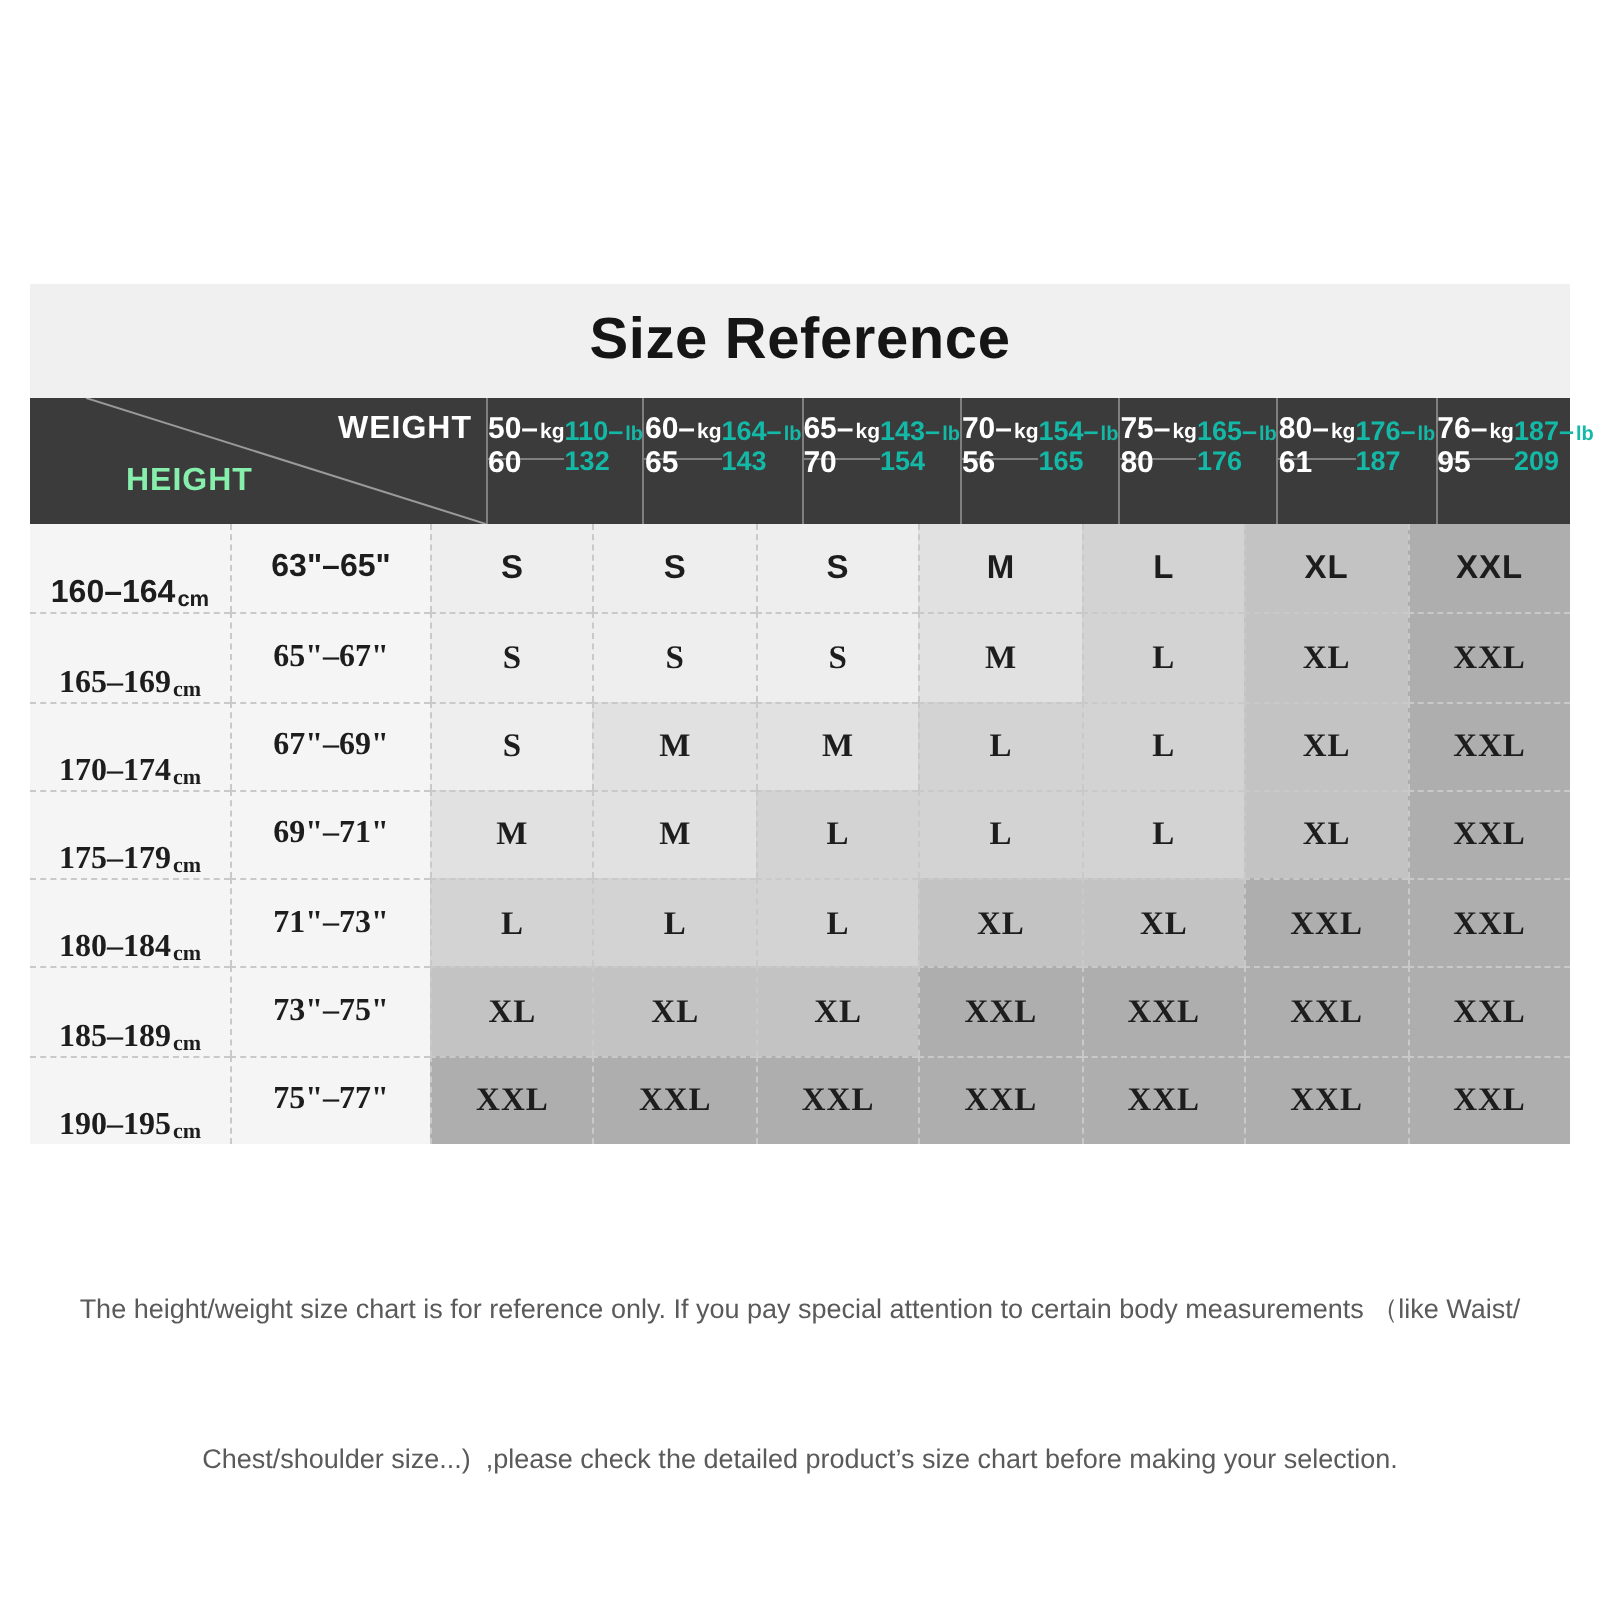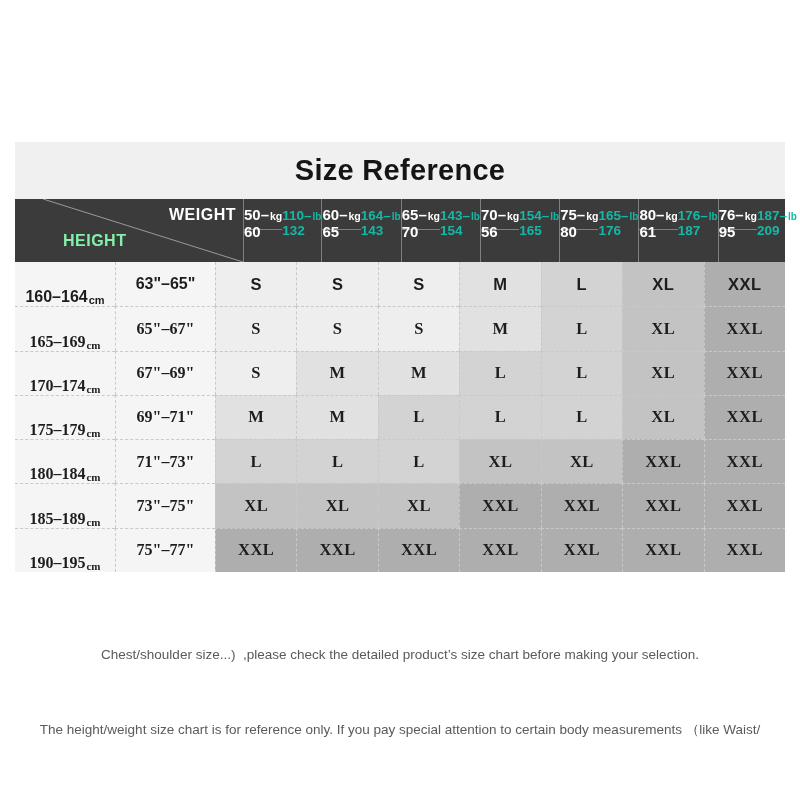--- a/index.html
+++ b/index.html
@@ -232,16 +232,16 @@
           <div class="cell cell-size" style="background: rgb(174, 174, 174);">XXL</div>
           <div class="cell cell-size" style="background: rgb(174, 174, 174);">XXL</div>
           <div class="cell cell-size" style="background: rgb(174, 174, 174);">XXL</div>
           <div class="cell cell-size" style="background: rgb(174, 174, 174);">XXL</div>
           <div class="cell cell-size" style="background: rgb(174, 174, 174);">XXL</div>
         </div>
       </div>
   </div>
 
   <div class="footer">
+    <div>The height/weight size chart is for reference only. If you pay special attention to certain body measurements （like Waist/</div>
     <div>Chest/shoulder size...)  ,please check the detailed product’s size chart before making your selection.</div>
-    <div>The height/weight size chart is for reference only. If you pay special attention to certain body measurements （like Waist/</div>
   </div>
 </div>
 
 </body></html>

